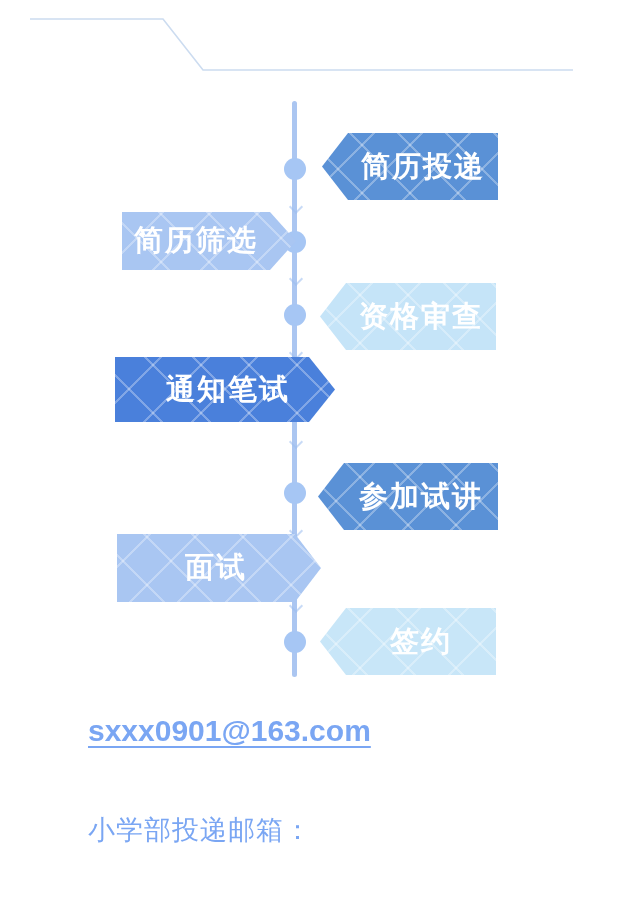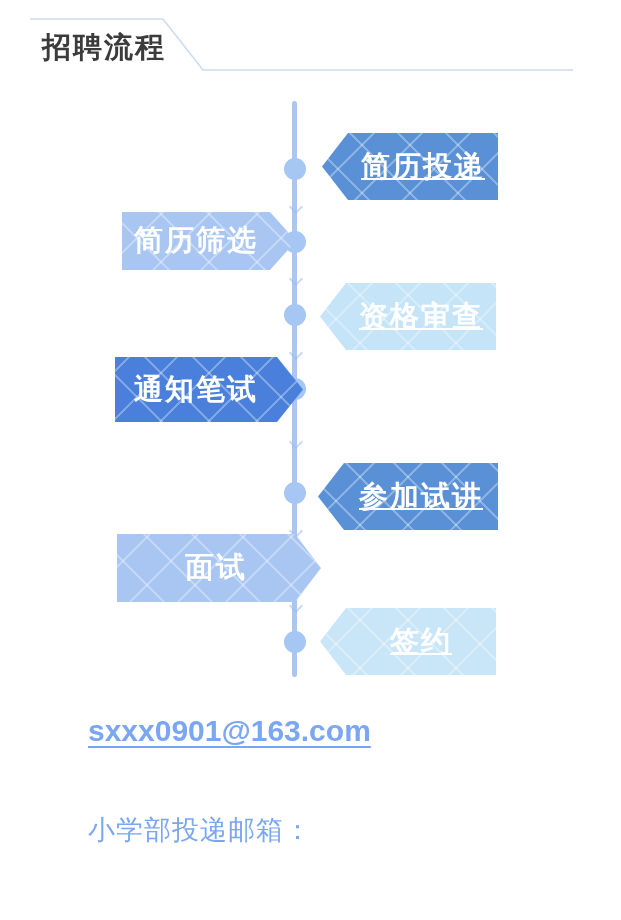--- a/index.html
+++ b/index.html
@@ -27,21 +27,20 @@
   .banner{
     position:absolute;display:flex;align-items:center;justify-content:center;
     font-size:29px;font-weight:bold;letter-spacing:2px;color:#fff;
     background-image:
       repeating-linear-gradient(45deg, transparent 0 32px, rgba(255,255,255,.30) 32px 34px),
       repeating-linear-gradient(-45deg, transparent 0 32px, rgba(255,255,255,.30) 32px 34px);
   }
   .tip-left{
     clip-path:polygon(26px 0, 100% 0, 100% 100%, 26px 100%, 0 50%);
     padding-left:26px;
-    text-decoration:underline;
   }
   .tip-right{
     clip-path:polygon(0 0, calc(100% - 26px) 0, 100% 50%, calc(100% - 26px) 100%, 0 100%);
     padding-right:26px;
   }
   .s1{left:322px;top:133px;width:150px;height:67px;}
   .s2{left:122px;top:212px;width:148px;height:58px;}
   .s3{left:320px;top:283px;width:150px;height:67px;}
   .s4{left:115px;top:357px;width:162px;height:65px;}
   .s5{left:318px;top:463px;width:154px;height:67px;}
@@ -59,21 +58,20 @@
 </style>
 </head>
 <body>
 
 <div class="page">
 
   <svg class="header-line" width="621" height="90" viewBox="0 0 621 90">
     <path id="hline" d="M30,19 H163 L203,70 H573" fill="none" stroke="#ccdcf0" stroke-width="1.6"></path>
   </svg>
 
-  <h1 class="title" style="color: rgb(59, 59, 59);">招聘流程</h1>
 
   <div class="vline" style="background-color: rgb(171, 198, 241);"></div>
 
   <span class="dot" style="left: 284px; top: 158px; background-color: rgb(166, 198, 244);"></span>
   <span class="dot" style="left: 284px; top: 231px; background-color: rgb(166, 198, 244);"></span>
   <span class="dot" style="left: 284px; top: 304px; background-color: rgb(166, 198, 244);"></span>
   <span class="dot" style="left: 284px; top: 378px; background-color: rgb(166, 198, 244);"></span>
   <span class="dot" style="left: 284px; top: 482px; background-color: rgb(166, 198, 244);"></span>
   <span class="dot" style="left: 284px; top: 557px; background-color: rgb(166, 198, 244);"></span>
   <span class="dot" style="left: 284px; top: 631px; background-color: rgb(166, 198, 244);"></span>
@@ -87,21 +85,21 @@
 
   <div class="banner tip-left s1" style="background-color: rgb(90, 145, 214); color: rgb(255, 255, 255);">
     <span>简历投递</span>
   </div>
   <div class="banner tip-right s2" style="background-color: rgb(169, 198, 242); color: rgb(255, 255, 255);">
     <span>简历筛选</span>
   </div>
   <div class="banner tip-left s3" style="background-color: rgb(197, 228, 248); color: rgb(255, 255, 255);">
     <span>资格审查</span>
   </div>
-  <div class="banner tip-right s4" style="background-color: rgb(74, 128, 219); color: rgb(255, 255, 255);">
+  <div class="banner tip-right s4" style="background-color: rgb(74, 128, 219); color: rgb(255, 255, 255); padding-left: 32px;">
     <span>通知笔试</span>
   </div>
   <div class="banner tip-left s5" style="background-color: rgb(90, 145, 214); color: rgb(255, 255, 255);">
     <span>参加试讲</span>
   </div>
   <div class="banner tip-right s6" style="background-color: rgb(169, 198, 242); color: rgb(255, 255, 255);">
     <span>面试</span>
   </div>
   <div class="banner tip-left s7" style="background-color: rgb(200, 230, 248); color: rgb(255, 255, 255);">
     <span>签约</span>

